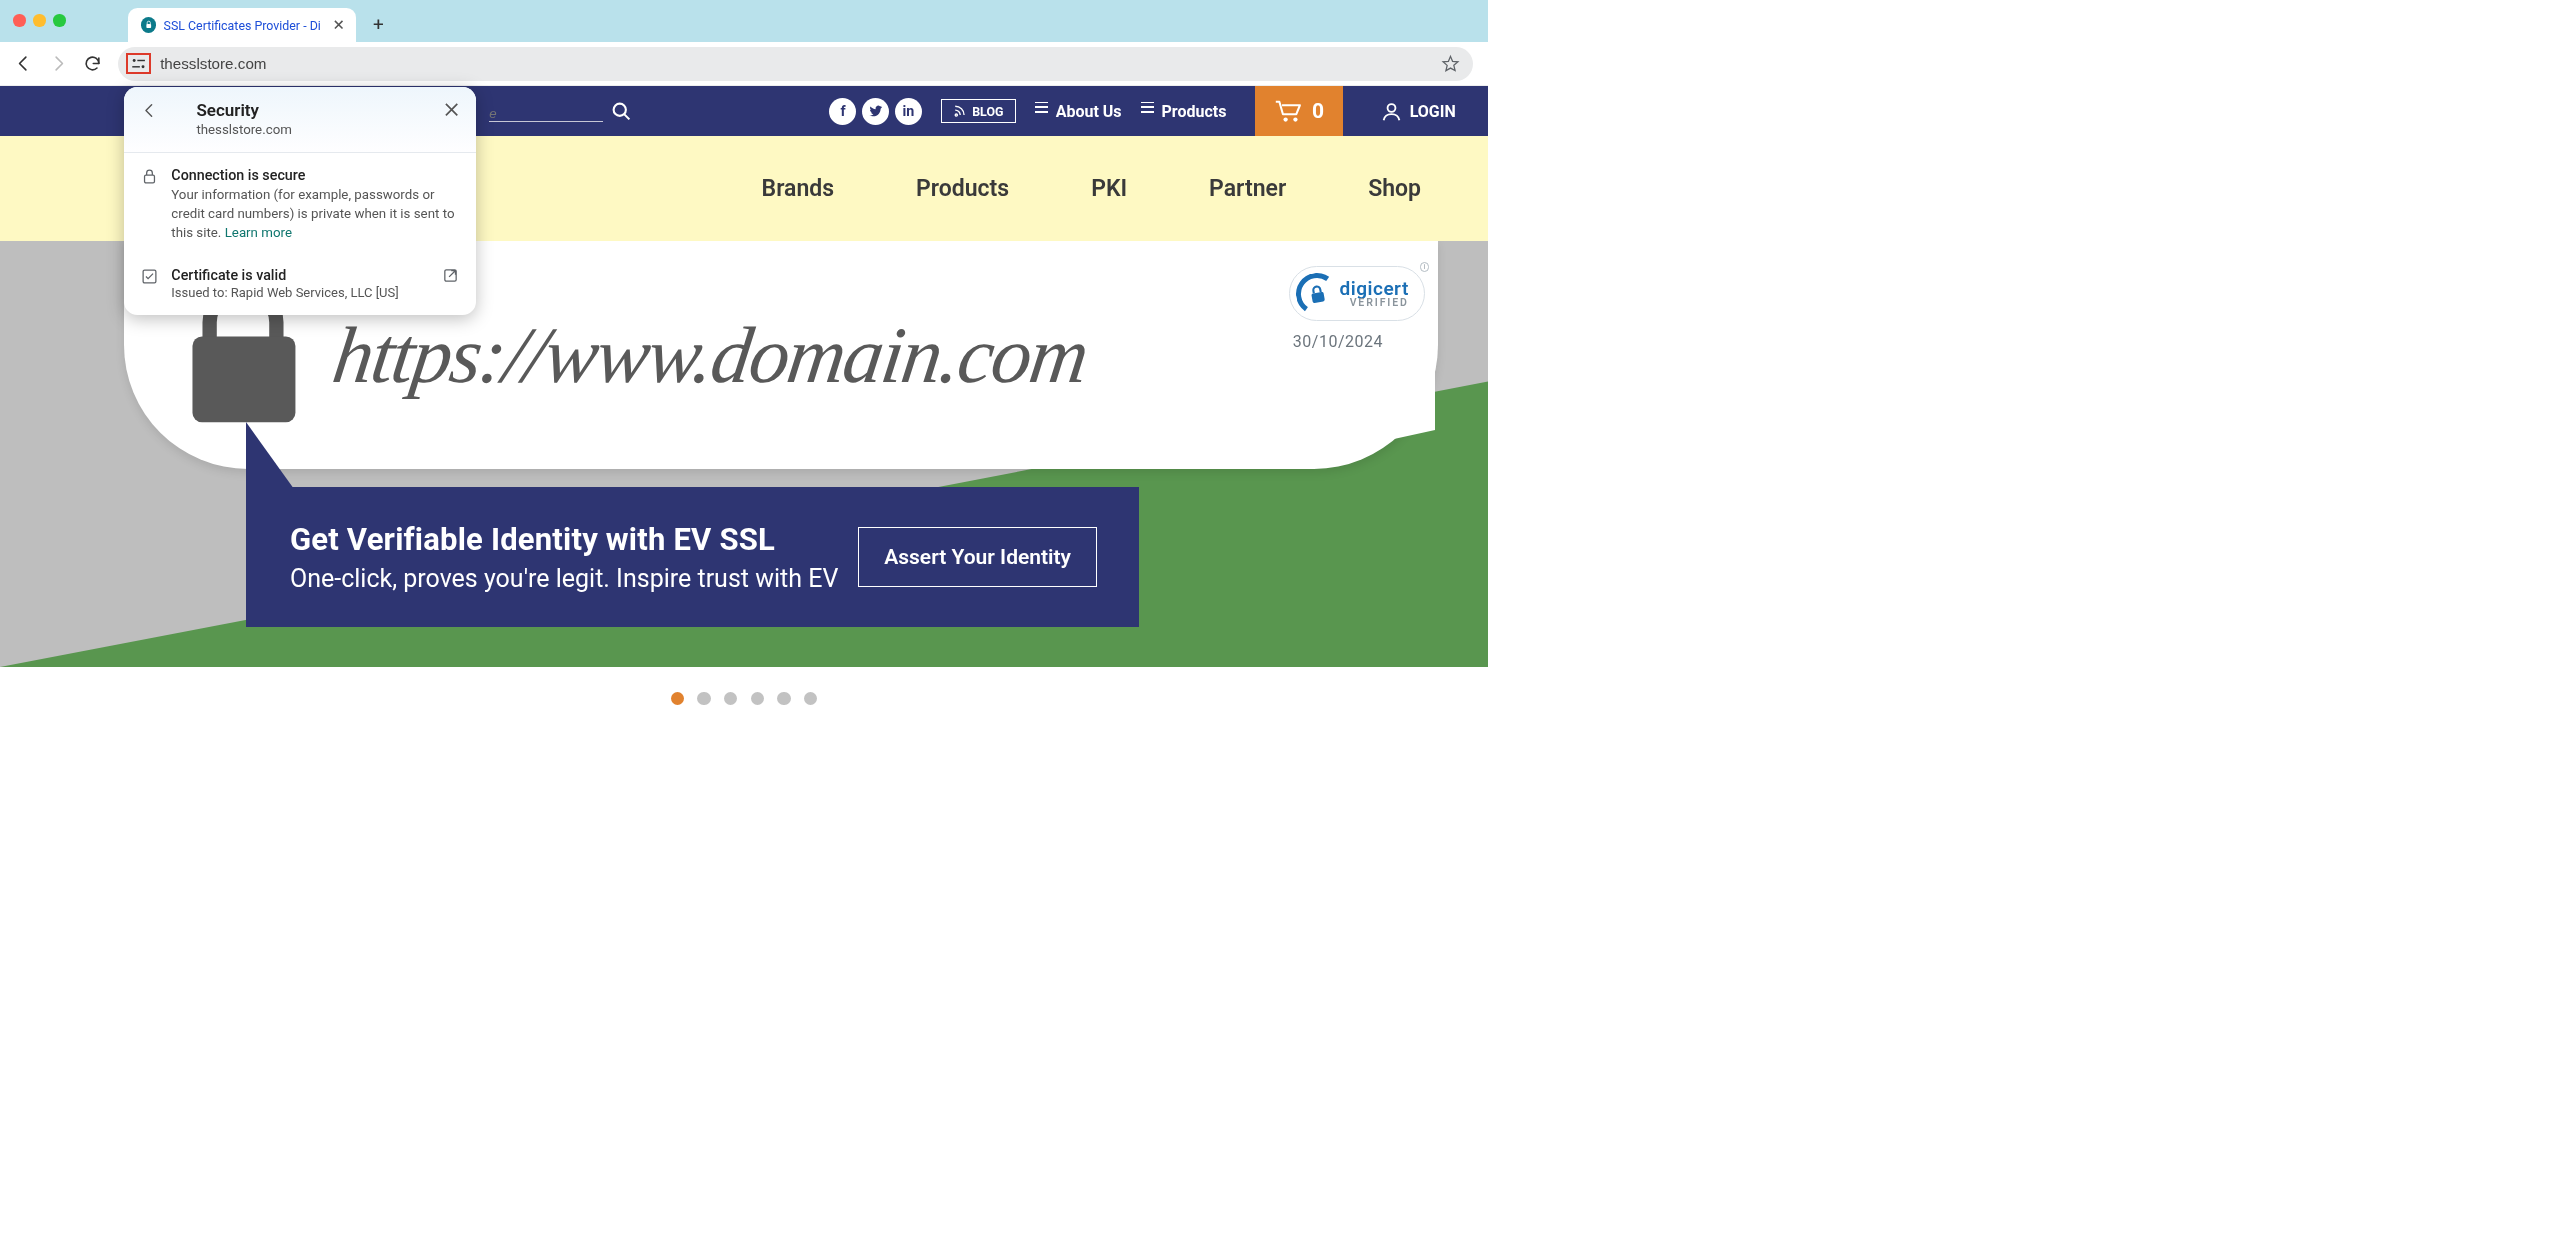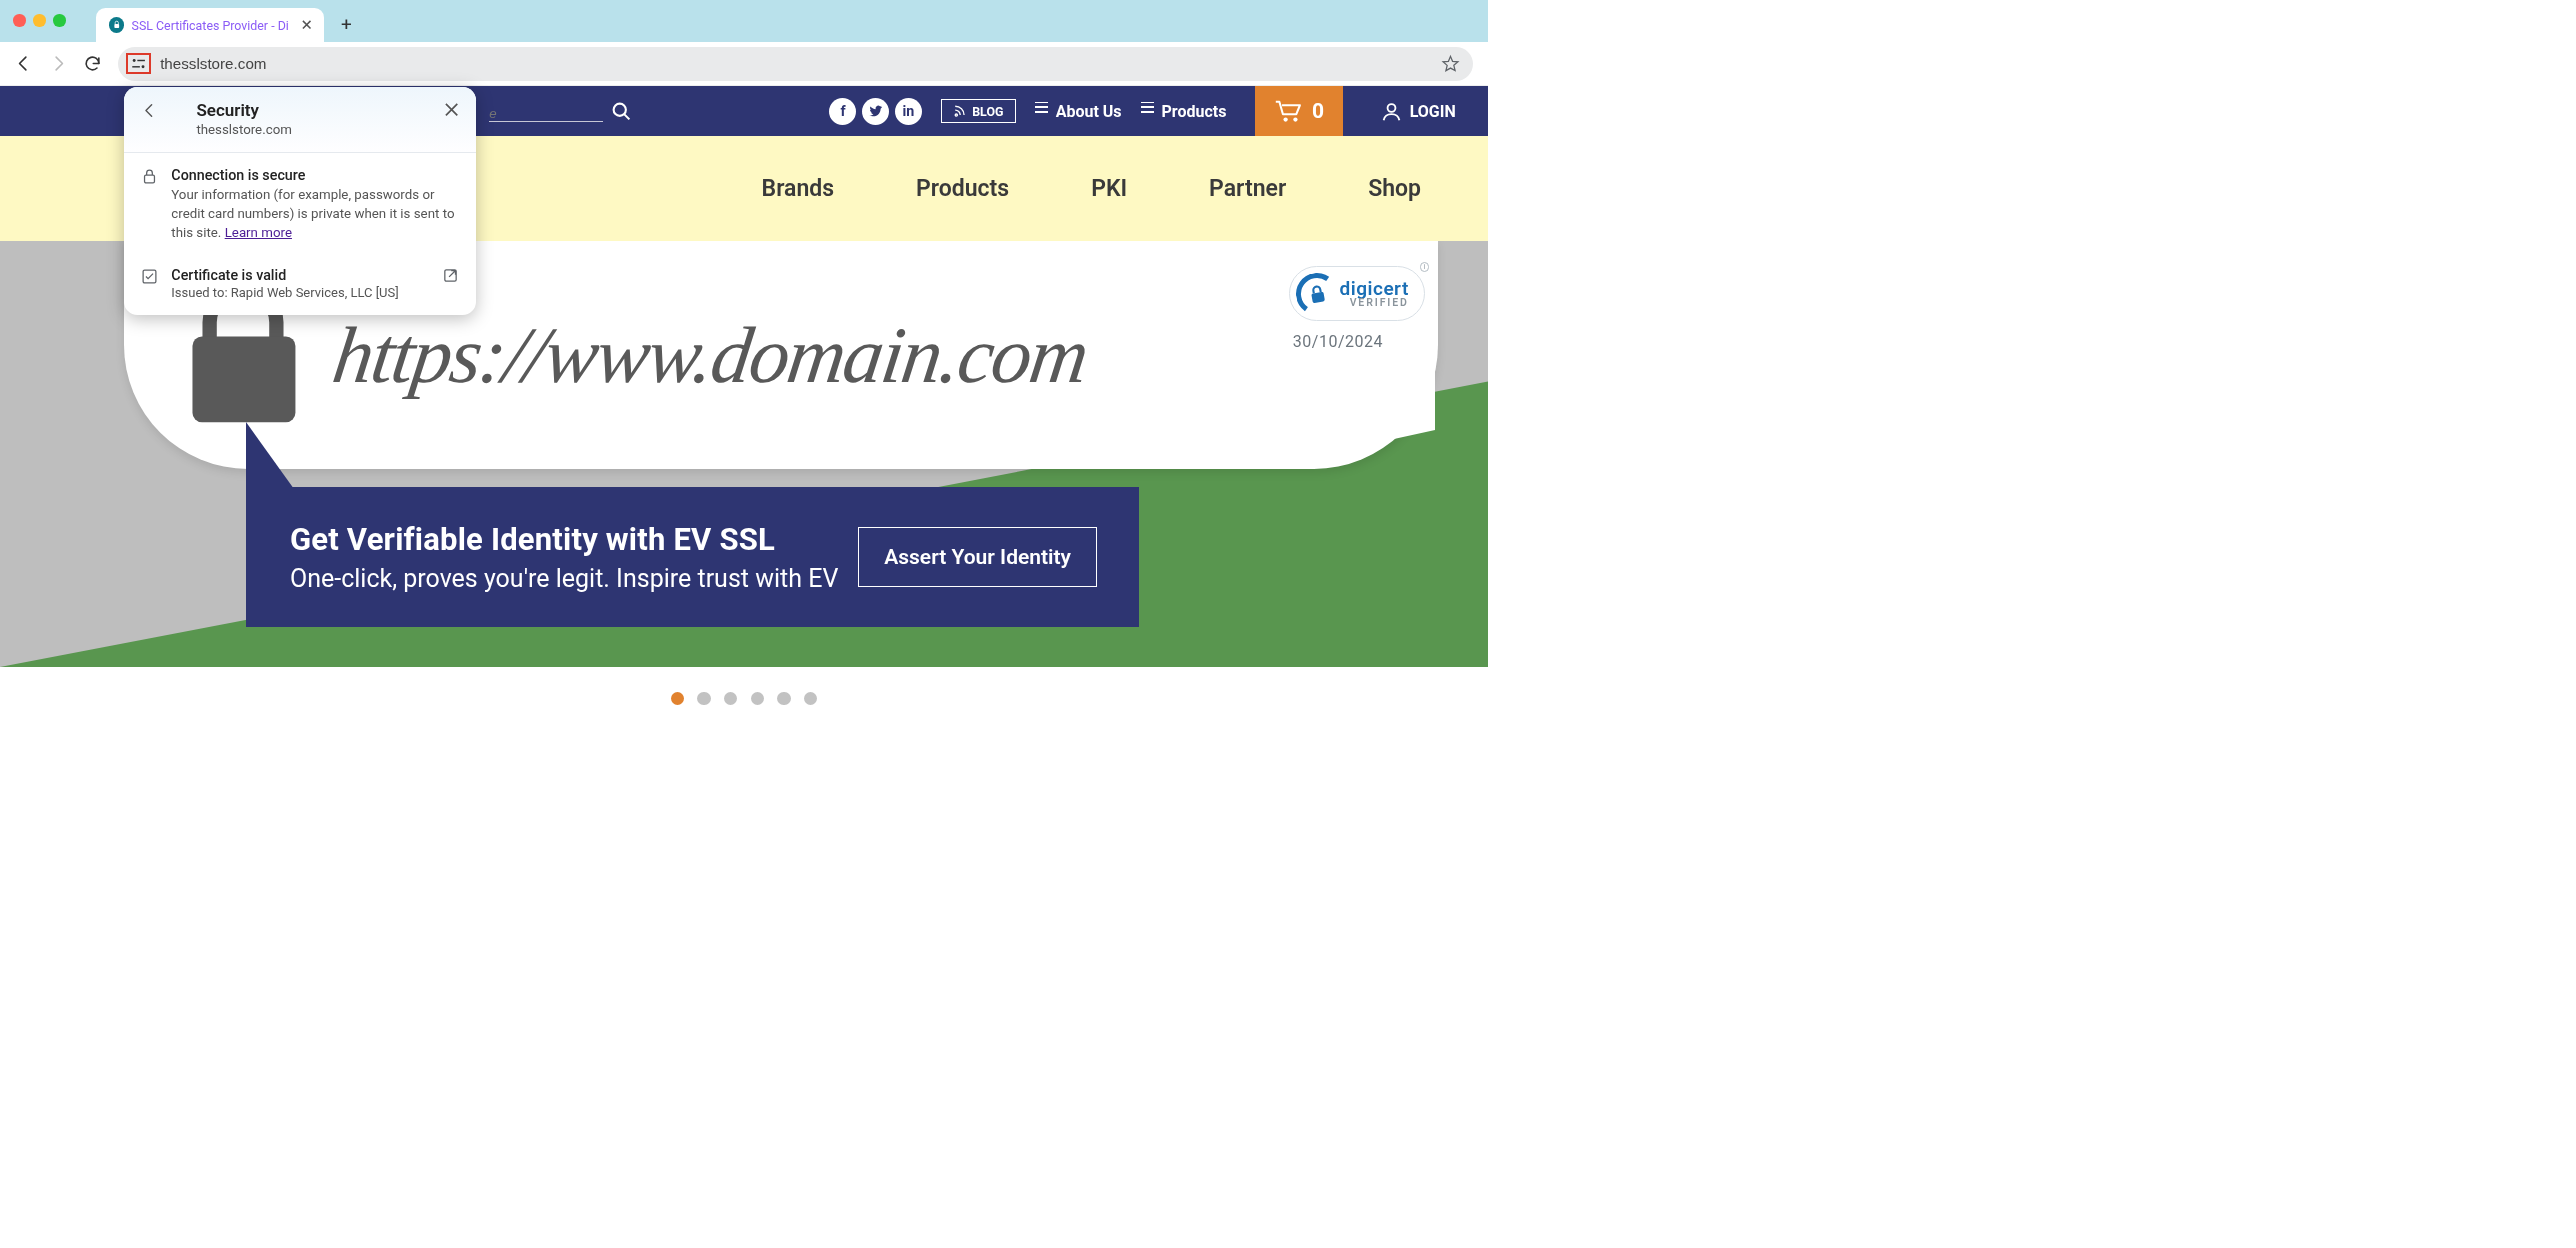--- a/index.html
+++ b/index.html
@@ -7,21 +7,21 @@
   body { width: 1488px; background: #fff; }
 
   
   .browser-top { background: #b9e1eb; height: 42px; display: flex; align-items: flex-end; padding-left: 9.5px; position: relative; }
   .traffic-lights { position: absolute; left: 13.3px; top: 14.3px; display: flex; gap: 7.6px; }
   .dot { width: 12.4px; height: 12.4px; border-radius: 50%; }
   .dot.red { background: #ff5f56; }
   .dot.yellow { background: #ffbd2e; }
   .dot.green { background: #27c93f; }
   .tab-bar { display: flex; align-items: flex-end; margin-left: 86px; height: 100%; }
-  .tab { background: #fff; border-radius: 9.5px 9.5px 0 0; padding: 7.6px 11.4px 7.6px 13.3px; display: flex; align-items: center; min-width: 228px; height: 34px; font-size: 12.4px; color: #8b5cf6; gap: 7.6px; }
+  .tab { background: #fff; border-radius: 9.5px 9.5px 0 0; padding: 7.6px 11.4px 7.6px 13.3px; display: flex; align-items: center; min-width: 228px; height: 34px; font-size: 12.4px; color: #1d4ed8; gap: 7.6px; margin-left: 32px; }
   .tab .favicon { width: 15.2px; height: 15.2px; background: #0c7a8a; border-radius: 50%; display: flex; align-items: center; justify-content: center; color: #fff; }
   .tab .tab-title { flex: 1; overflow: hidden; white-space: nowrap; text-overflow: ellipsis; }
   .tab .tab-close { color: #555; font-size: 14.3px; cursor: pointer; }
   .new-tab { width: 27px; height: 27px; display: flex; align-items: center; justify-content: center; margin-left: 9.5px; margin-bottom: 3.8px; color: #333; font-size: 19px; cursor: pointer; }
 
   .toolbar { background: #fff; height: 44px; display: flex; align-items: center; padding: 0 9.5px; gap: 5.7px; border-bottom: 1px solid #eee; }
   .tb-btn { width: 28.6px; height: 28.6px; display: flex; align-items: center; justify-content: center; color: #333; cursor: pointer; border-radius: 50%; }
   .tb-btn.disabled svg path, .tb-btn.disabled svg line { stroke: #bbb; }
   .omnibox { flex: 1; height: 34px; border-radius: 19px; background: #e9eaeb; display: flex; align-items: center; margin: 0 5.7px; position: relative; }
   .site-info-btn { width: 25px; height: 21px; margin-left: 7.6px; border: 2.9px solid #dd3a2a; display: flex; align-items: center; justify-content: center; background: #e9eaeb; cursor: pointer; }
@@ -33,21 +33,21 @@
   .pop-head { background: linear-gradient(180deg,#eef6fc 0%,#fefeff 100%); padding: 13.3px 17px 15.2px; display: flex; align-items: flex-start; gap: 11.4px; border-bottom: 1px solid #e5e9ee; }
   .pop-head .pop-back { padding-top: 1.9px; color: #555; cursor: pointer;}
   .pop-head .pop-title-block { flex: 1; margin-left: 27px; }
   .pop-head .pop-title { font-size: 17px; font-weight: 600; color: #222; }
   .pop-head .pop-sub { font-size: 13.3px; color: #555; margin-top: 1.9px; }
   .pop-head .pop-close { color: #555; cursor: pointer; padding-top: 1.9px;}
   .pop-section { padding: 13.3px 17px; display: flex; gap: 13.3px; }
   .pop-icon { color: #5f6368; flex-shrink:0; padding-top:1px;}
   .pop-body h4 { font-size: 14.3px; font-weight: 500; color: #222; margin-bottom: 3.8px; }
   .pop-body p { font-size: 13.3px; color: #555; line-height: 1.4; }
-  .pop-body a { color: #4c1d95; text-decoration: underline; cursor: pointer; }
+  .pop-body a { color: #0f766e; cursor: pointer; }
   .pop-cert { padding: 11.4px 17px 15.2px; display: flex; gap: 13.3px; align-items: flex-start; }
   .pop-cert .cert-body { flex: 1; }
   .pop-cert h4 { font-size: 14.3px; font-weight: 500; color: #222; margin-bottom: 1.9px; }
   .pop-cert p { font-size: 13px; color: #555; }
   .pop-cert .ext-link { color: #5f6368; cursor: pointer; }
 
   
   .page { position: relative; }
   .utility-bar { background: #2e3572; height: 50px; display: flex; align-items: center; padding: 0 13.3px; }
   .util-left { flex: 1; display: flex; align-items: center; }

